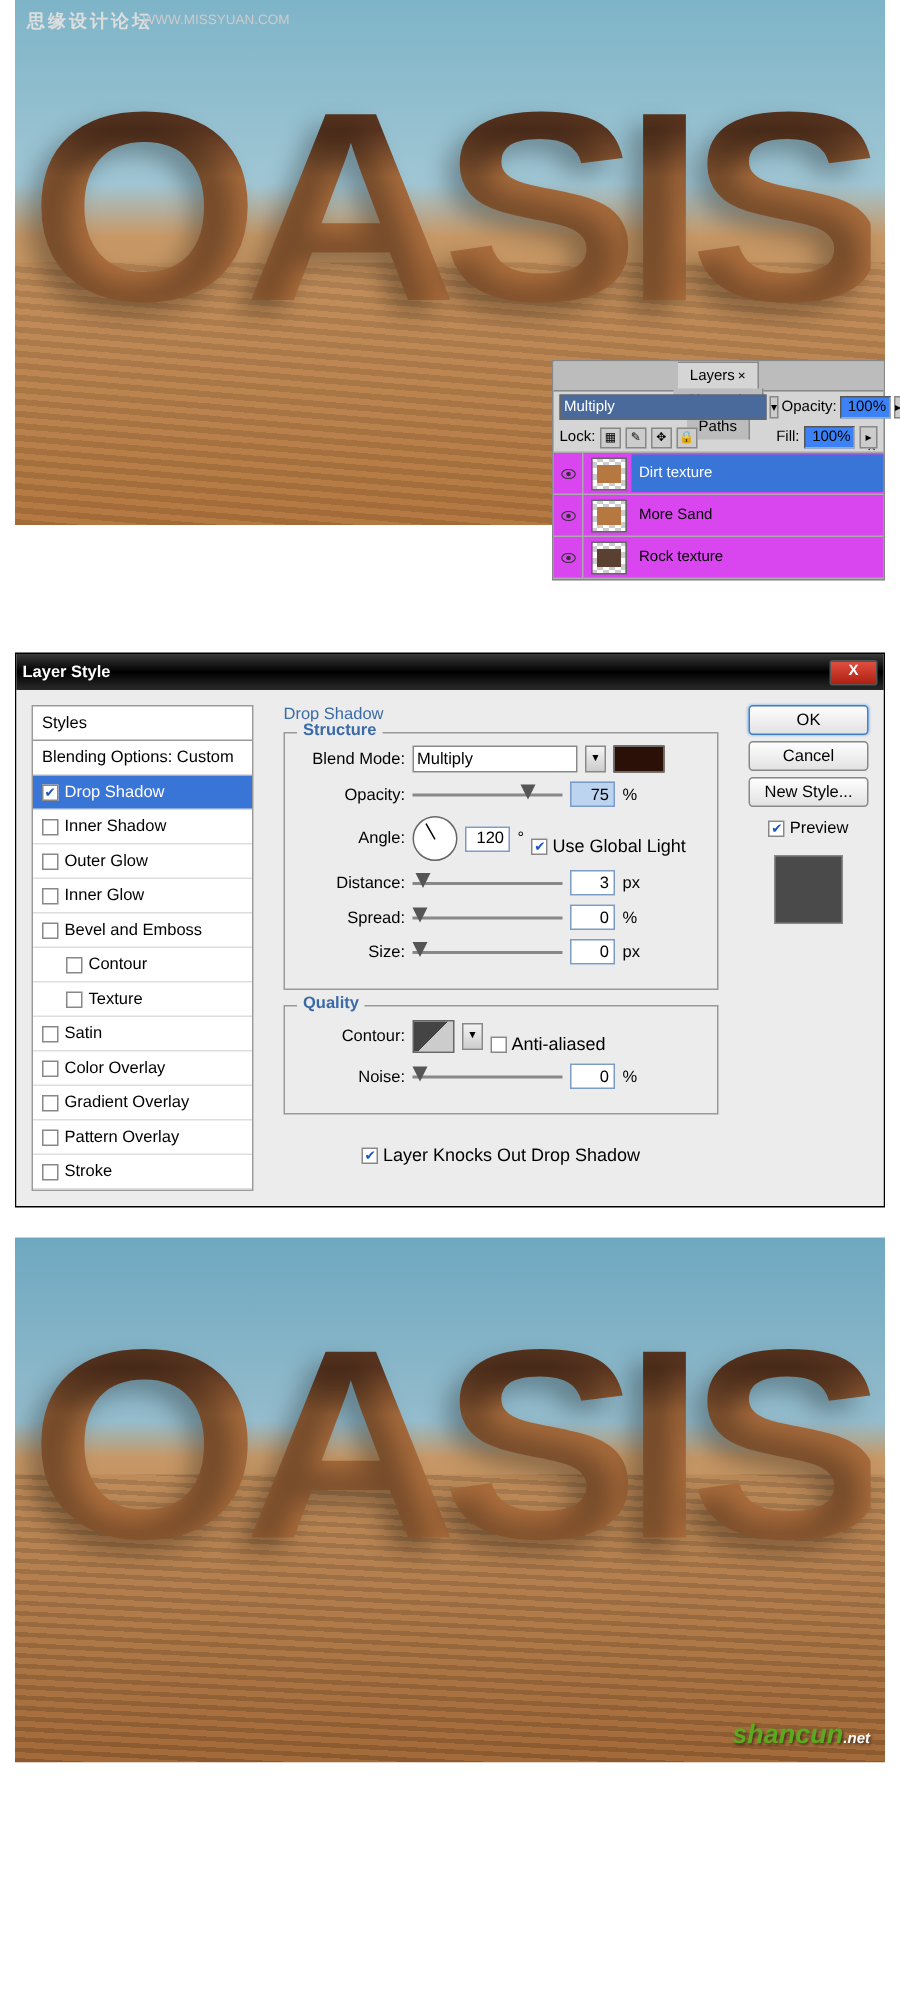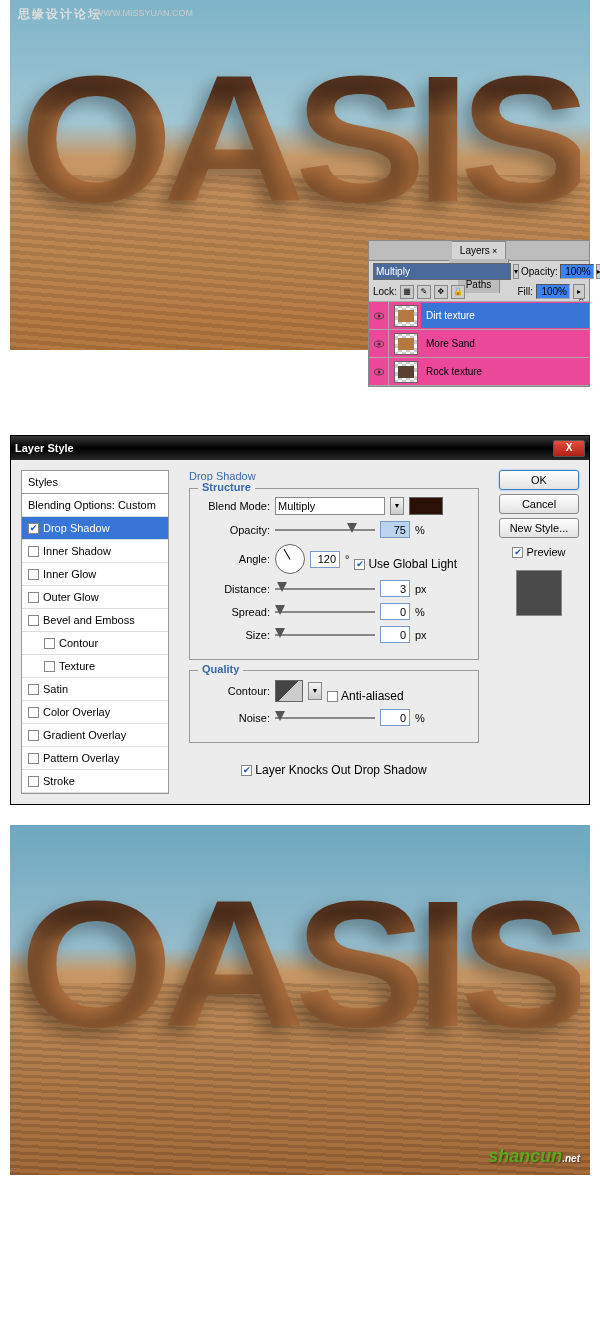--- a/index.html
+++ b/index.html
@@ -19,21 +19,21 @@
 .lp-tab-x { margin-left: 2px; font-size: 9px; }
 .lp-close { margin-left: auto; padding: 0 5px; cursor: pointer; }
 .lp-menu { padding: 0 4px; cursor: pointer; }
 .lp-row1 { display: flex; align-items: center; padding: 2px 4px; gap: 2px; }
 .lp-select { background: #4a6a9c; color: #fff; border: 1px solid #666; font-size: 10px; height: 17px; flex: 1; padding: 0 2px; }
 .lp-label { font-size: 10px; }
 .lp-num { width: 34px; height: 15px; border: 1px inset #aaa; text-align: right; padding: 0 2px; font-size: 10px; background: #3b82f6; }
 .lp-arrow { width: 12px; height: 15px; border: 1px solid #888; background: #ccc; font-size: 8px; text-align: center; line-height: 13px; }
 .lp-row2 { display: flex; align-items: center; padding: 2px 4px; gap: 3px; border-bottom: 1px solid #aaa; }
 .lp-lockicon { width: 14px; height: 14px; border: 1px solid #888; background: #ccc; display: inline-flex; align-items: center; justify-content: center; font-size: 8px; }
-.layer-item { display: flex; align-items: center; border-bottom: 1px solid #aaa; height: 28px; background: #ec4899; }
+.layer-item { display: flex; align-items: center; border-bottom: 1px solid #aaa; height: 28px; background: #d946ef; }
 .layer-item.selected .layer-name { background: #3875d7; color: #fff; }
 .layer-eye { width: 20px; height: 28px; border-right: 1px solid #aaa; display: flex; align-items: center; justify-content: center; }
 .layer-eye svg { width: 12px; height: 12px; }
 .layer-thumb { width: 24px; height: 22px; margin: 0 3px 0 5px; border: 1px solid #666; background: repeating-conic-gradient(#ccc 0% 25%, #fff 0% 50%) 50% / 8px 8px; position: relative; }
 .layer-thumb::after { content:''; position:absolute; top:4px; left:3px; right:3px; bottom:4px; background: #b57840; }
 .layer-thumb.rock::after { background: #5a4030; }
 .layer-name { flex: 1; padding: 7px 5px; font-size: 10px; }
 
 
 .dialog-wrap { width: 580px; margin: 85px auto 20px; border: 1px solid #000; }
@@ -163,25 +163,25 @@
           <div class="sl-item selected">
             <span class="sl-check checked"></span>
             <span>Drop Shadow</span>
           </div>
           <div class="sl-item">
             <span class="sl-check"></span>
             <span>Inner Shadow</span>
           </div>
           <div class="sl-item">
             <span class="sl-check"></span>
+            <span>Outer Glow</span>
+          </div>
+          <div class="sl-item">
+            <span class="sl-check"></span>
             <span>Inner Glow</span>
-          </div>
-          <div class="sl-item">
-            <span class="sl-check"></span>
-            <span>Outer Glow</span>
           </div>
           <div class="sl-item">
             <span class="sl-check"></span>
             <span>Bevel and Emboss</span>
           </div>
           <div class="sl-item indent">
             <span class="sl-check"></span>
             <span>Contour</span>
           </div>
           <div class="sl-item indent">

